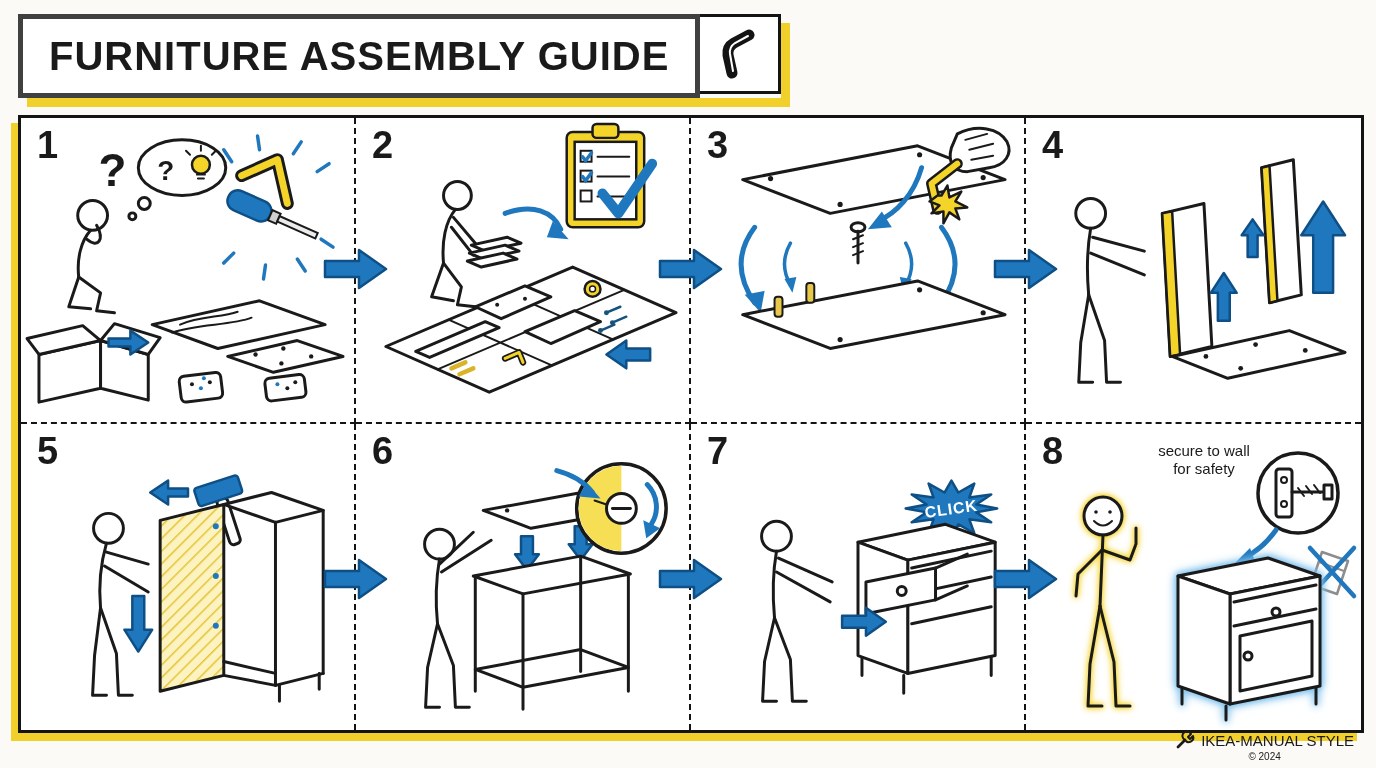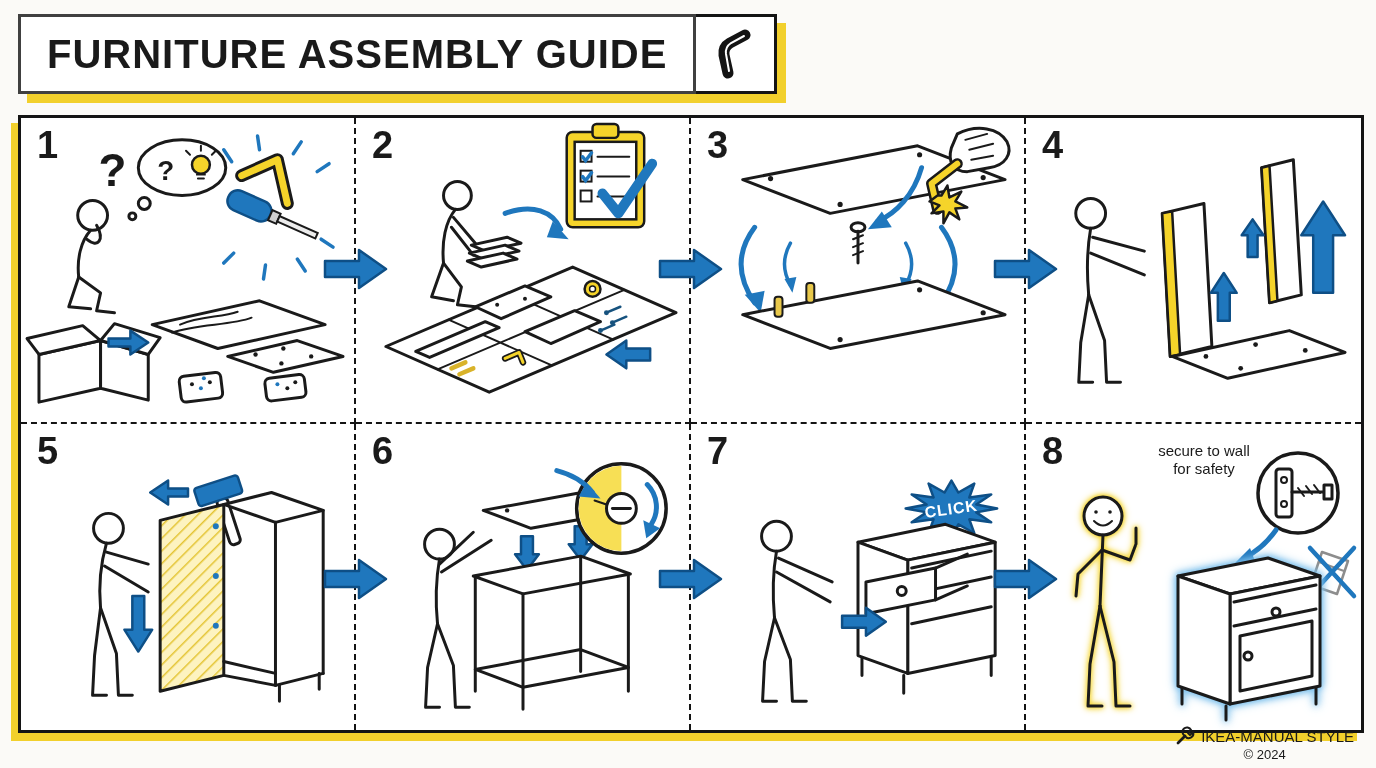--- a/index.html
+++ b/index.html
@@ -1,20 +1,20 @@
 <!DOCTYPE html>
 <html><head>
 <meta charset="utf-8">
 <style>
   html,body{margin:0;padding:0;background:#fbfaf7;}
   .page{position:relative;width:1376px;height:768px;background:#fbfaf7;overflow:hidden;
         font-family:"Liberation Sans",sans-serif;color:#1a1a1a;}
   
   .header{position:absolute;left:18px;top:14px;display:flex;box-shadow:9px 9px 0 #f2d02c;}
-  .title-box{border:3px solid #404040;background:#fff;height:74px;line-height:74px;
+  .title-box{border:5px solid #404040;background:#fff;height:74px;line-height:74px;
              padding:0 26px;font-size:40px;font-weight:700;letter-spacing:1px;white-space:nowrap;}
   .allen-box{border:3px solid #141414;border-left:none;background:#fff;width:78px;height:74px;
              display:flex;align-items:center;justify-content:center;}
   
   .main{position:absolute;left:18px;top:115px;width:1340px;height:612px;background:#fff;
         border:3px solid #141414;box-shadow:-7px 8px 0 #f2d02c;}
   .grid{display:grid;grid-template-columns:repeat(4,1fr);grid-template-rows:repeat(2,1fr);
         width:100%;height:100%;}
   .cell{position:relative;border-right:2.5px dashed #141414;border-bottom:2.5px dashed #141414;overflow:hidden;}
   .cell:nth-child(4n){border-right:none;}
@@ -31,21 +31,21 @@
   .bl{stroke:#1f77bd;stroke-width:5;fill:none;stroke-linecap:round;}
   .bl2{stroke:#1f77bd;stroke-width:3.5;fill:none;stroke-linecap:round;}
   .yel{fill:#f5d42a;stroke:#1a1a1a;stroke-width:2.5;stroke-linejoin:round;}
   .dot{fill:#1a1a1a;}
   .flow-arrow{position:absolute;z-index:4;}
   .glow-yellow{filter:drop-shadow(0 0 2px #f5d42a) drop-shadow(0 0 3px #f5d42a);}
   .glow-blue{filter:drop-shadow(0 0 3px #7cc0ec) drop-shadow(0 0 4px #7cc0ec);}
   
   .footer{position:absolute;right:22px;bottom:6px;text-align:center;z-index:5;}
   .brand-line{display:flex;align-items:center;gap:6px;font-size:15px;justify-content:flex-end;}
-  .copyright{font-size:13px;margin-top:1px;}
+  .copyright{font-size:10px;margin-top:1px;}
 </style>
 </head>
 <body>
 
 <div class="page">
 
   <div class="header">
     <div class="title-box">FURNITURE ASSEMBLY GUIDE</div>
     <div class="allen-box">
       <svg width="56" height="56" viewBox="0 0 56 56">

